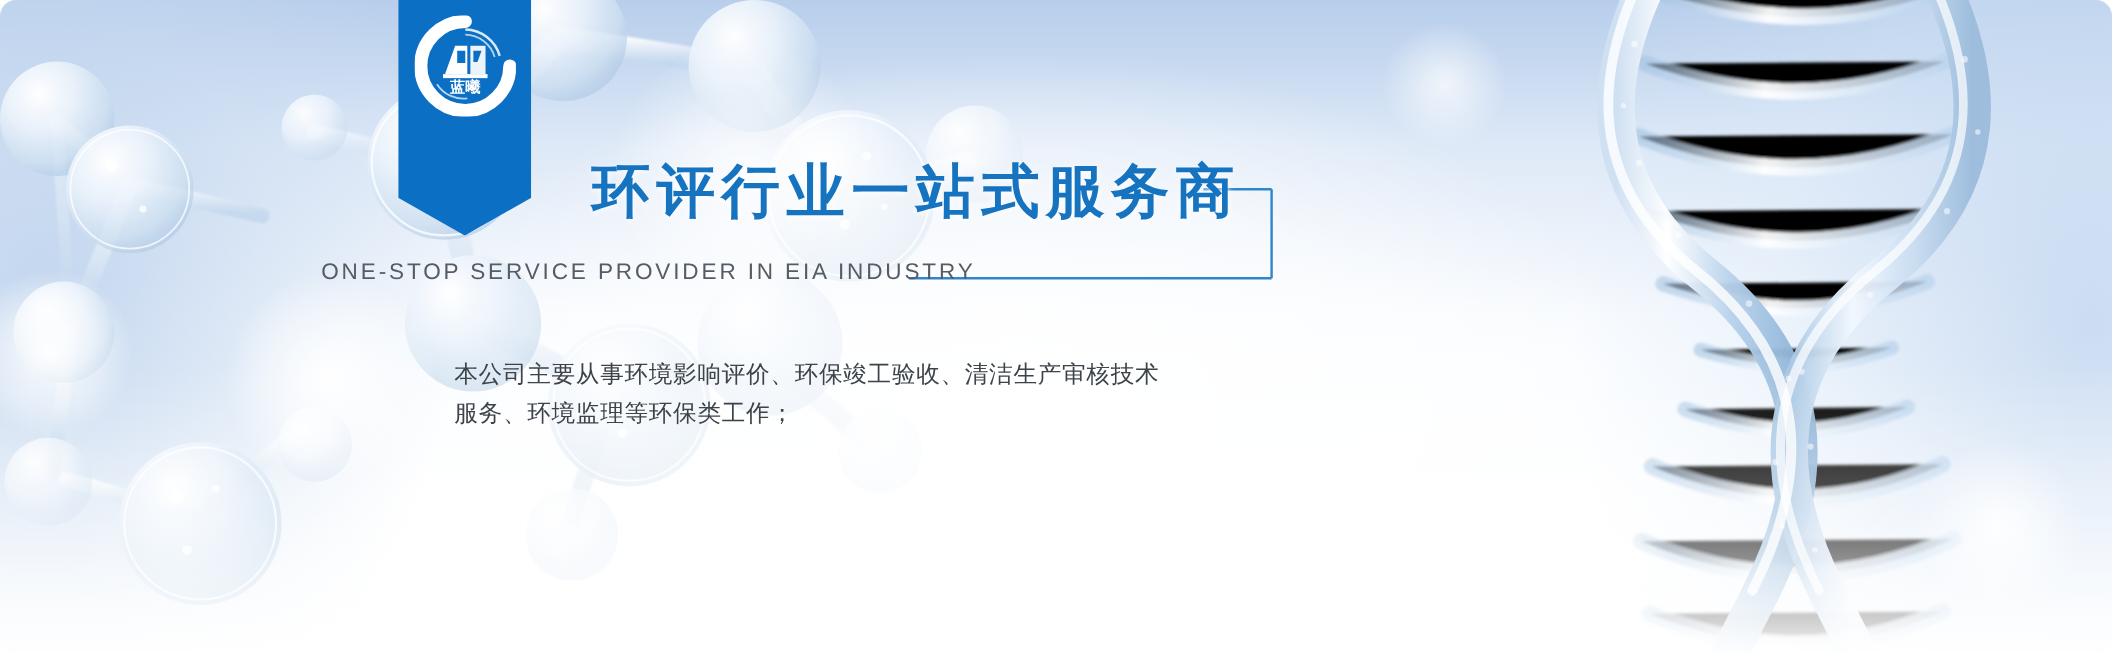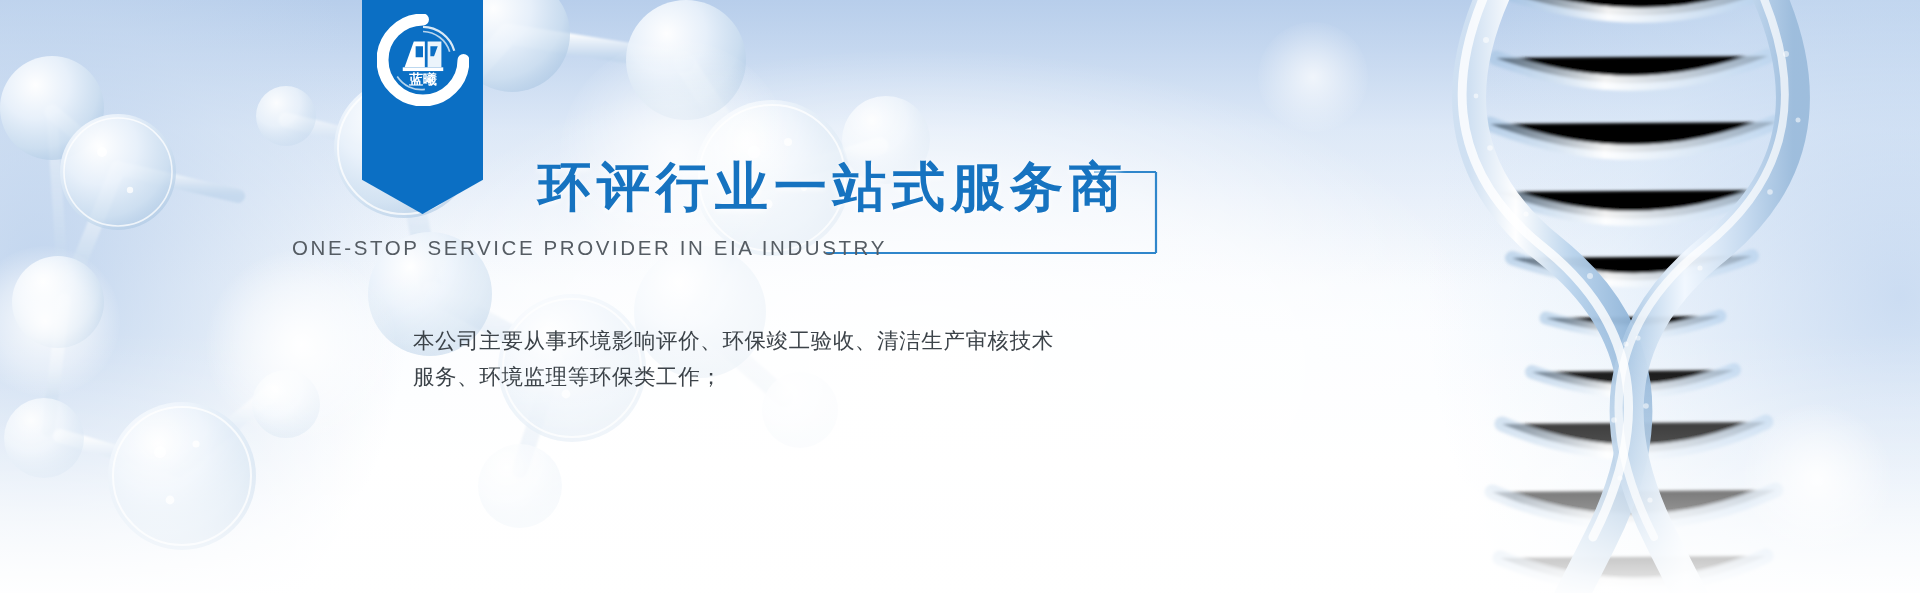--- a/index.html
+++ b/index.html
@@ -9,20 +9,21 @@
     background:#ffffff;
   }
 
   
   #banner{
     position:relative;
     width:1920px; height:593px;
     overflow:hidden;
     background:
       linear-gradient(180deg, #dde7f6 0%, #e7eef9 14%, #f2f6fc 34%, #fbfdff 56%, #ffffff 78%, #fdfeff 100%);
+    border-radius: 15px;
   }
 
   
   .bg-wash{ position:absolute; inset:0; pointer-events:none; }
   .wash-left{
     background:radial-gradient(ellipse 520px 620px at 2% 46%, rgba(186,208,236,.85) 0%, rgba(200,218,240,.45) 42%, rgba(255,255,255,0) 72%);
   }
   .wash-top{
     background:linear-gradient(180deg, rgba(173,199,232,.78) 0%, rgba(202,221,243,.42) 22%, rgba(255,255,255,0) 48%);
   }
@@ -73,21 +74,20 @@
   #headline{
     position:absolute;
     left:538px; top:139px;
     font-family:"DejaVu Sans","Liberation Sans",sans-serif;
     font-size:53px;
     font-weight:bold;
     letter-spacing:6px;
     color:#1673c0;
     white-space:nowrap;
     text-shadow:0 2px 6px rgba(255,255,255,.9);
-    margin-top:13px;
   }
 
   #subline{
     position:absolute;
     left:292px; top:236px;
     font-family:"Liberation Sans",sans-serif;
     font-size:20.5px;
     letter-spacing:2.6px;
     color:#555c63;
     white-space:nowrap;

